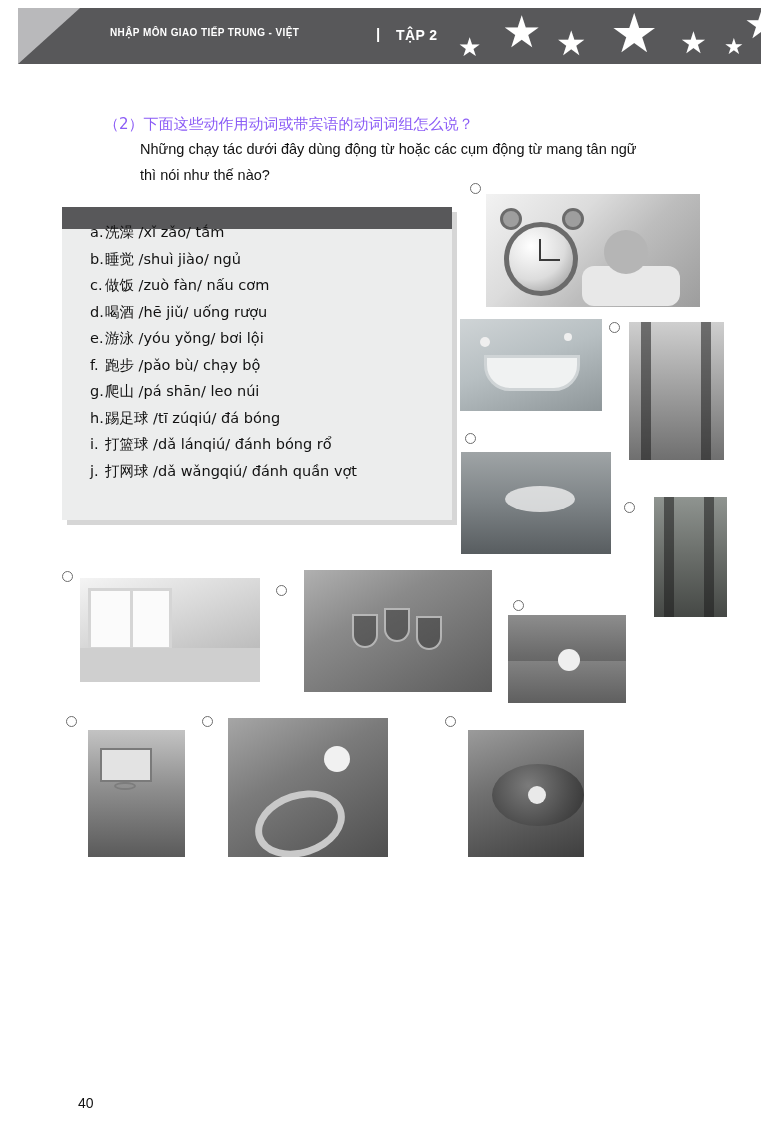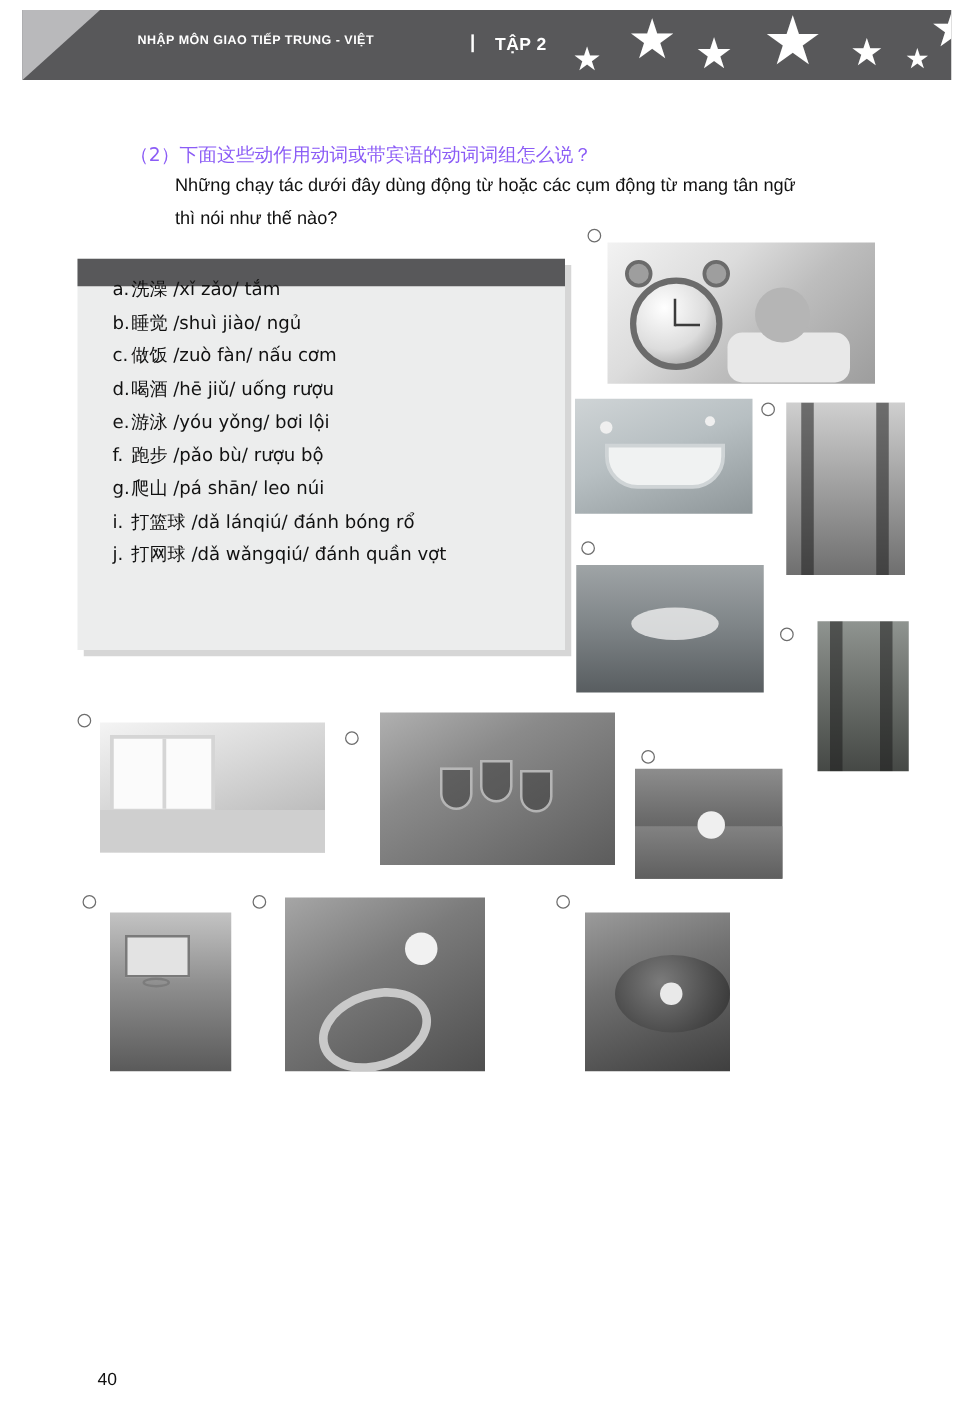--- a/index.html
+++ b/index.html
@@ -345,22 +345,23 @@
 </div>
 
 <div class="list-panel">
   <div class="list-bar"></div>
   <div class="list-items">
     <div class="list-item"><span class="li-letter">a.</span><span>洗澡 /xǐ zǎo/ tắm</span></div>
     <div class="list-item"><span class="li-letter">b.</span><span>睡觉 /shuì jiào/  ngủ</span></div>
     <div class="list-item"><span class="li-letter">c.</span><span>做饭 /zuò fàn/  nấu cơm</span></div>
     <div class="list-item"><span class="li-letter">d.</span><span>喝酒 /hē jiǔ/  uống rượu</span></div>
     <div class="list-item"><span class="li-letter">e.</span><span>游泳 /yóu yǒng/  bơi lội</span></div>
-    <div class="list-item"><span class="li-letter">f.</span><span>跑步 /pǎo bù/ rượu bộ</span></div>
+    <div class="list-item"><span class="li-letter">f.</span><span>跑步 /pǎo bù/ chạy bộ</span></div>
     <div class="list-item"><span class="li-letter">g.</span><span>爬山  /pá shān/  leo núi</span></div>
+    <div class="list-item"><span class="li-letter">h.</span><span>踢足球 /tī zúqiú/  đá bóng</span></div>
     <div class="list-item"><span class="li-letter">i.</span><span>打篮球 /dǎ lánqiú/  đánh bóng rổ</span></div>
     <div class="list-item"><span class="li-letter">j.</span><span>打网球 /dǎ wǎngqiú/  đánh quần vợt</span></div>
   </div>
 </div>
 
 <div class="bullet" style="left:470px; top:183px;"></div>
 <div class="photo ph-sleep" style="left:486px; top:194px; width:214px; height:113px;">
   <div class="ph-inner">
     <div class="pillow"></div>
     <div class="head"></div>

